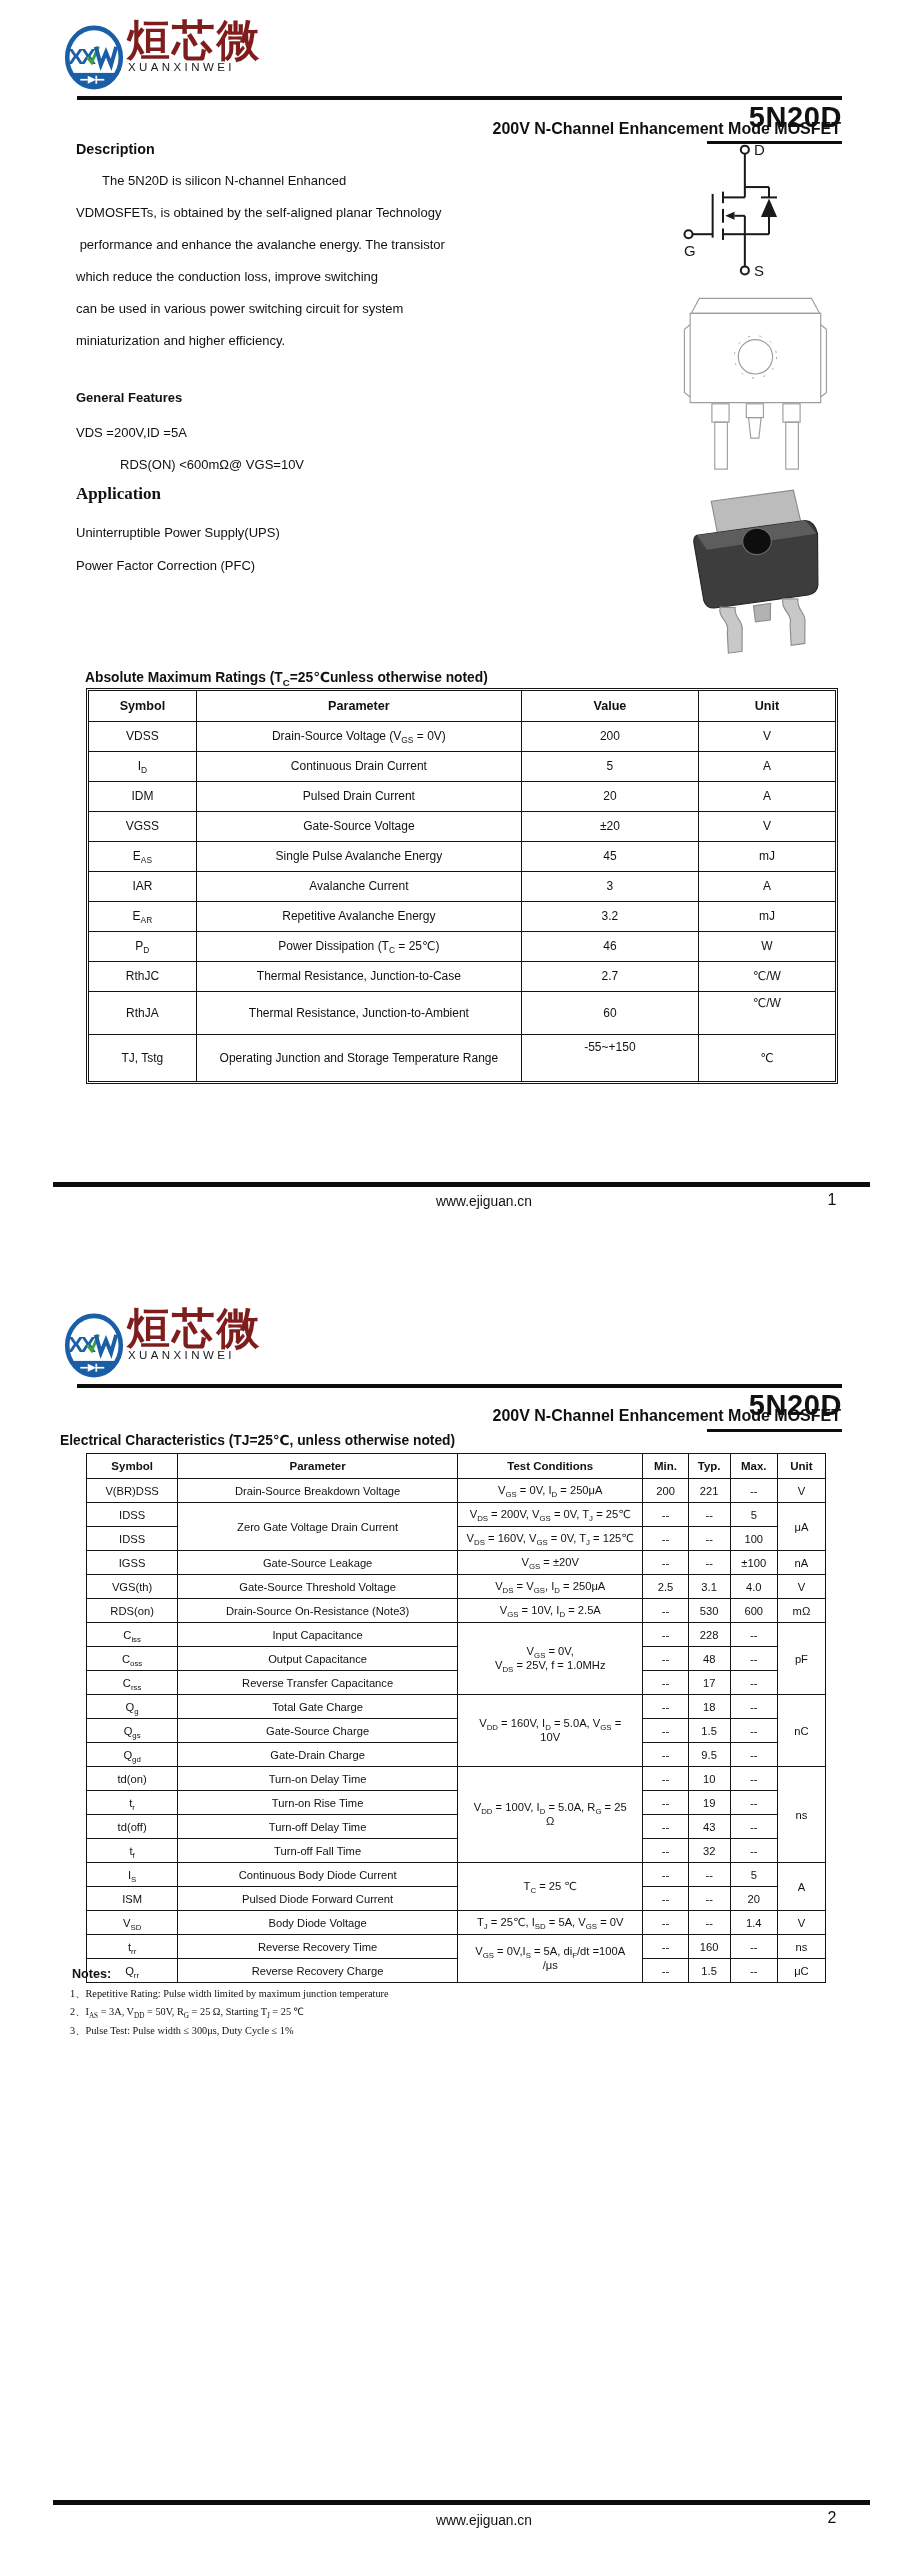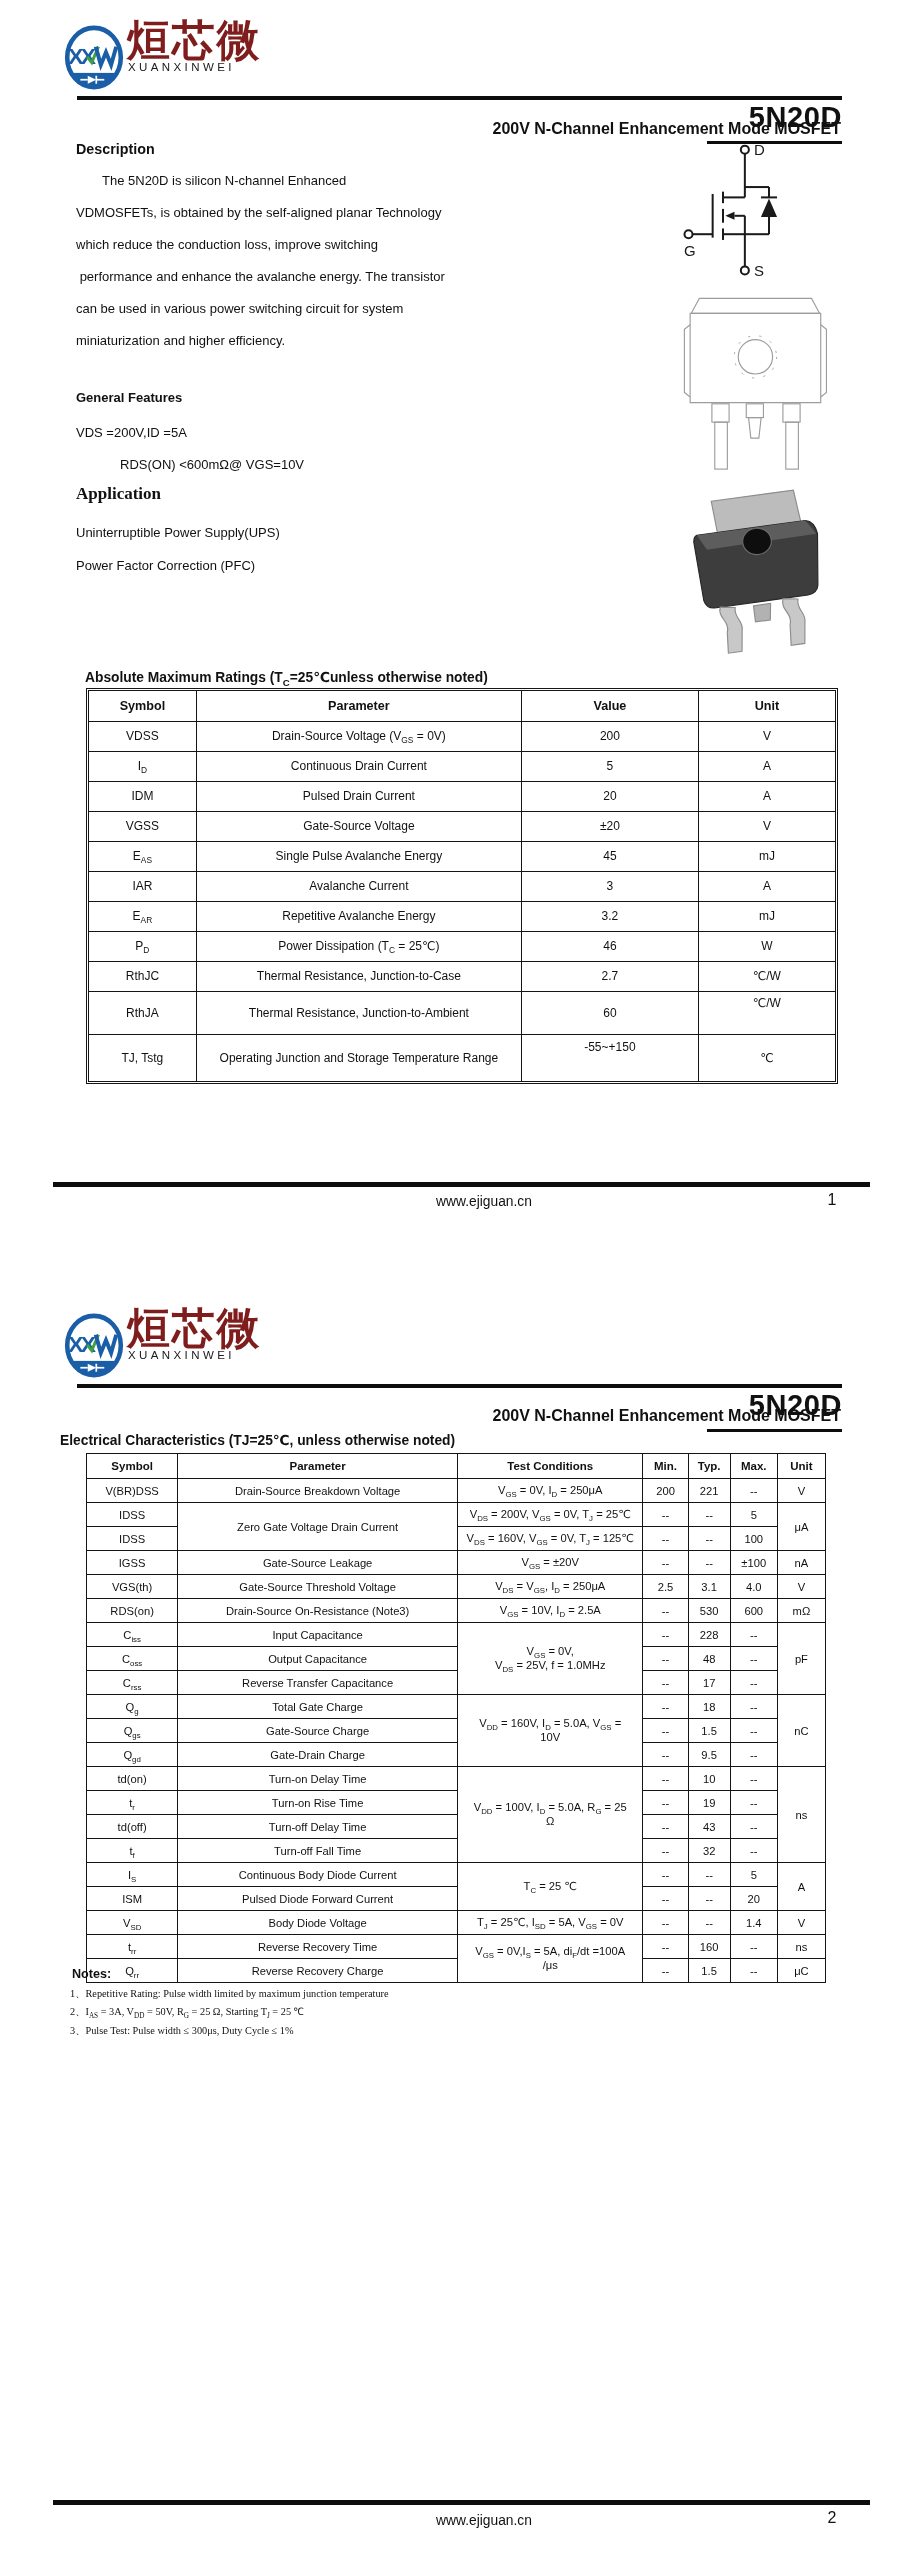--- a/index.html
+++ b/index.html
@@ -85,22 +85,22 @@
   </div>
 
   <div class="abs pn" style="left:707px;top:57px;width:135px;">5N20D</div>
   <div class="abs rule" style="left:77px;top:96px;width:765px;"></div>
   <div class="abs subtitle" style="left:344px;top:120px;width:497px;">200V N-Channel Enhancement Mode MOSFET</div>
 
   <div class="abs h-desc" style="left:76px;top:141px;">Description</div>
   <div class="abs para" style="left:76px;top:165px;width:551px;">
     <div class="indent">The 5N20D is silicon N-channel Enhanced</div>
     <div>VDMOSFETs, is obtained by the self-aligned planar Technology</div>
+    <div> performance and enhance the avalanche energy. The transistor</div>
     <div>which reduce the conduction loss, improve switching</div>
-    <div> performance and enhance the avalanche energy. The transistor</div>
     <div>can be used in various power switching circuit for system</div>
     <div>miniaturization and higher efficiency.</div>
   </div>
 
   <div class="abs h-feat" style="left:76px;top:390px;">General Features</div>
   <div class="abs bodyline" style="left:76px;top:425px;">VDS =200V,ID =5A</div>
   <div class="abs bodyline" style="left:76px;top:457px;margin-left:44px;">RDS(ON) &lt;600mΩ@ VGS=10V</div>
 
   <div class="abs h-app" style="left:76px;top:484px;font-family:Liberation Serif, serif;">Application</div>
   <div class="abs bodyline" style="left:76px;top:525px;">Uninterruptible Power Supply(UPS)</div>

